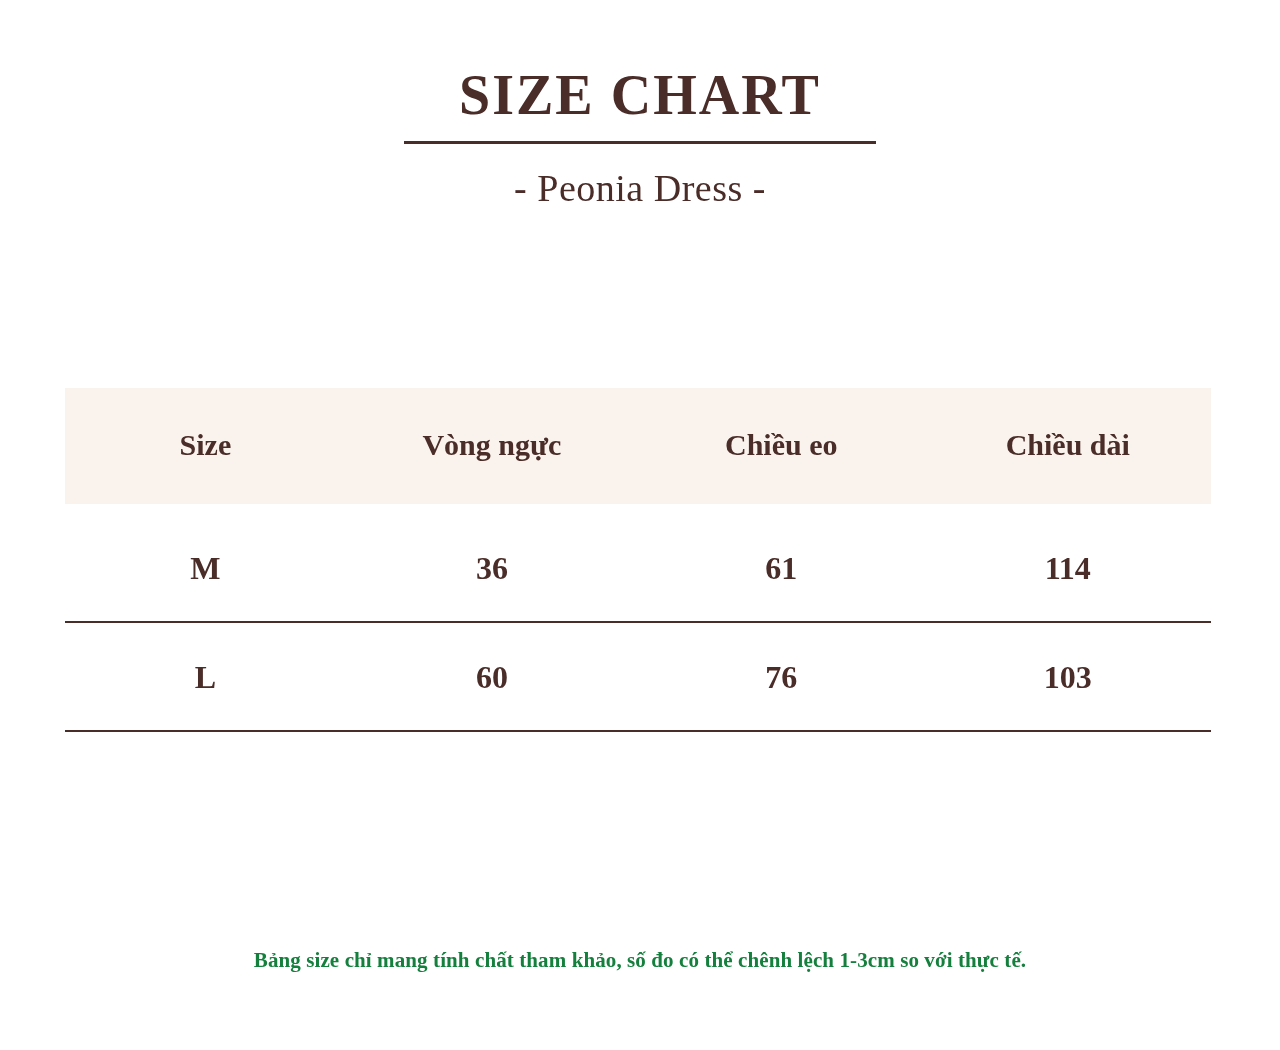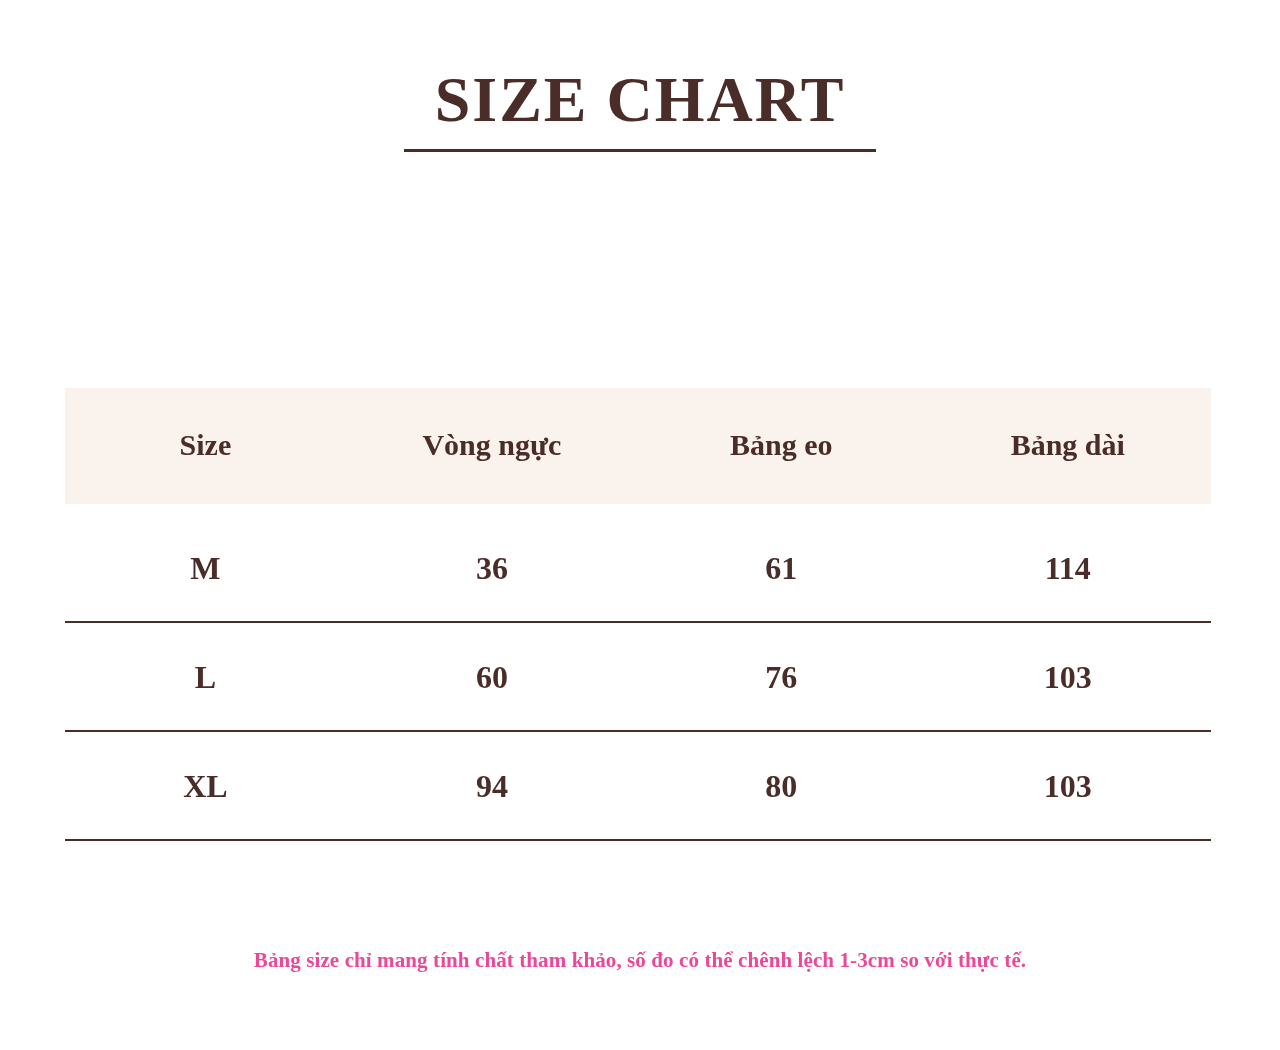--- a/index.html
+++ b/index.html
@@ -22,21 +22,21 @@
   }
 
   
   .header {
     padding-top: 66px;
     text-align: center;
   }
   .title {
     font-family: "Liberation Serif", serif;
     font-weight: bold;
-    font-size: 64px;
+    font-size: 56px;
     letter-spacing: 2px;
     color: #4a2c28;
     line-height: 1.05;
     margin: 0;
   }
   .title-rule {
     width: 472px;
     height: 3px;
     background: #4a2c28;
     margin: 16px auto 0 auto;
@@ -96,68 +96,63 @@
   
   .footnote {
     position: absolute;
     left: 0;
     right: 0;
     top: 948px;
     text-align: center;
     font-family: "Liberation Serif", serif;
     font-weight: bold;
     font-size: 21px;
-    color: #ec4899;
+    color: #15803d;
     letter-spacing: 0.1px;
   }
 </style>
 </head>
 <body>
 
 <div class="page">
 
   <div class="header">
     <h1 class="title">SIZE CHART</h1>
     <div class="title-rule"></div>
+    <p class="subtitle">- Peonia Dress -</p>
   </div>
 
   <div class="table-wrap">
     <table class="size-table">
       <colgroup>
         <col class="c-size">
         <col class="c-bust">
         <col class="c-waist">
         <col class="c-length">
       </colgroup>
       <thead>
         <tr>
           <th>Size</th>
           <th>Vòng ngực</th>
-          <th>Bảng eo</th>
-          <th>Bảng dài</th>
+          <th>Chiều eo</th>
+          <th>Chiều dài</th>
         </tr>
       </thead>
       <tbody>
         <tr>
           <td>M</td>
           <td>36</td>
           <td>61</td>
           <td>114</td>
         </tr>
         <tr>
           <td>L</td>
           <td>60</td>
           <td>76</td>
           <td>103</td>
         </tr>
-        <tr>
-          <td>XL</td>
-          <td>94</td>
-          <td>80</td>
-          <td>103</td>
-        </tr>
       </tbody>
     </table>
   </div>
 
   <div class="footnote">Bảng size chỉ mang tính chất tham khảo, số đo có thể chênh lệch 1-3cm so với thực tế.</div>
 
 </div>
 
 </body></html>

